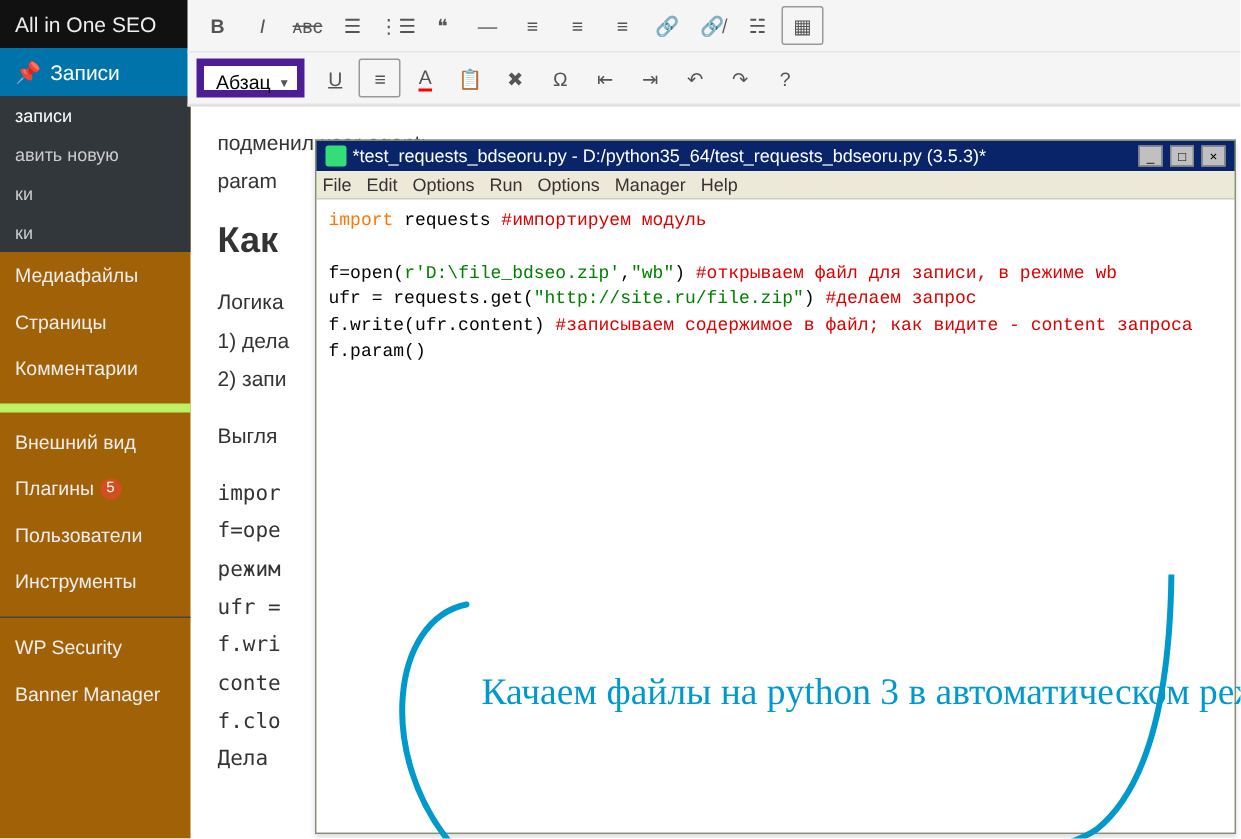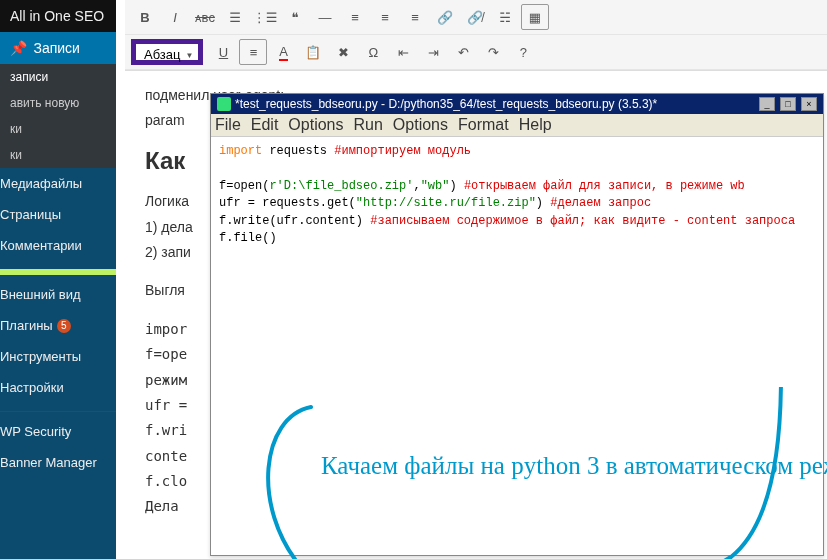--- a/index.html
+++ b/index.html
@@ -1,40 +1,40 @@
 <!DOCTYPE html>
 <html><head>
 <meta charset="utf-8">
 <style>
 * { margin:0; padding:0; box-sizing:border-box; }
 body { font-family:-apple-system,BlinkMacSystemFont,"Segoe UI",Arial,sans-serif; font-size:13px; background:#fff; overflow:hidden; width:827px; height:559px; position:relative; }
-.sidebar { position:absolute; left:0; top:0; width:116px; height:559px; background:#0c4a6e; color:#ddd; }
+.sidebar { position:absolute; left:0; top:0; width:127px; height:559px; background:#a16207; color:#ddd; }
 .sidebar .top-label { background:#111; padding:8px 10px; font-size:14px; color:#eee; }
 .sidebar .section-hd { background:#0073aa; color:#fff; padding:8px 10px; font-size:14px; display:flex; align-items:center; gap:6px; }
 .sidebar .sub { background:#32373c; }
 .sidebar .sub div { padding:6px 10px; font-size:12px; color:#ccc; }
 .sidebar .sub .current { color:#fff; font-weight:500; }
-.sidebar .item { padding:8px 0; font-size:13px; color:#eee; display:flex; align-items:center; gap:4px; }
+.sidebar .item { padding:8px 10px; font-size:13px; color:#eee; display:flex; align-items:center; gap:4px; }
 .sidebar .badge { background:#d54e21; color:#fff; border-radius:50%; width:14px; height:14px; display:inline-flex; align-items:center; justify-content:center; font-size:10px; }
 .main { position:absolute; left:125px; top:0; right:0; height:559px; }
 .toolbar { background:#f5f5f5; border-bottom:1px solid #ddd; }
 .toolbar-row { display:flex; align-items:center; padding:4px 6px; gap:2px; border-bottom:1px solid #e5e5e5; }
 .tb-btn { width:28px; height:26px; display:flex; align-items:center; justify-content:center; color:#555; cursor:pointer; border-radius:2px; }
 .tb-select { border:5px solid #4c1d95; padding:3px 18px 3px 8px; font-size:13px; background:#fff; height:26px; position:relative; margin-right:4px; }
 .tb-select::after { content:"▼"; font-size:8px; position:absolute; right:5px; top:7px; color:#555; }
 .btn-boxed { border:1px solid #999; }
 .content { padding:10px 20px; font-size:14px; color:#333; line-height:1.6; position:relative; }
 .content h2 { font-size:24px; font-weight:bold; margin:10px 0; }
 .content p { margin:3px 0; }
 .idle-window { position:absolute; left:210px; top:93px; width:614px; height:463px; border:1px solid #888; background:#84cc16; display:flex; flex-direction:column; box-shadow:0 2px 4px rgba(0,0,0,0.15); }
 .idle-title { background:#0a246a; color:#fff; padding:3px 6px; font-size:12px; display:flex; align-items:center; gap:4px; }
 .idle-title .ico { width:14px; height:14px; background:#3d7; border-radius:2px; }
 .idle-title .spacer { flex:1; }
 .idle-title .winbtn { width:16px; height:14px; background:#c0c0c0; border:1px solid #888; color:#000; font-size:9px; display:flex; align-items:center; justify-content:center; margin-left:1px; }
-.idle-menu { background:#ece9d8; padding:2px 4px; font-size:16px; color:#333; display:flex; gap:10px; border-bottom:1px solid #ccc; }
+.idle-menu { background:#ece9d8; padding:2px 4px; font-size:12px; color:#333; display:flex; gap:10px; border-bottom:1px solid #ccc; }
 .idle-code { flex:1; padding:6px 8px; font-family:"Courier New",monospace; font-size:12px; line-height:1.45; white-space:pre; background:#fff; color:#000; position:relative; }
 .kw-orange { color:#ff7700; }
 .kw-green { color:#008000;margin-top:45px; }
 .kw-red { color:#dd0000; }
 .annotation { position:absolute; left:40px; top:250px; width:520px; height:200px; pointer-events:none; }
 .ann-text { position:absolute; left:70px; top:60px; color:#0099cc; font-family:"Comic Sans MS","Segoe Script",cursive; font-size:25px; line-height:1.5; width:420px; }
 svg.circle-draw { position:absolute; left:0; top:0; width:540px; height:210px; }
 </style>
 </head>
 <body>
@@ -61,24 +61,24 @@
       <span>Комментарии</span>
     </div>
  <div class="item" style="margin-top:8px;border-top:6px solid #bef264;padding-top:12px">
       <span>Внешний вид</span>
     </div>
  <div class="item">
       <span>Плагины</span> 
       <span class="badge">5</span>
     </div>
  <div class="item">
-      <span>Инструменты</span>
+      <span>Пользователи</span>
     </div>
  <div class="item">
-      <span>Настройки</span>
+      <span>Инструменты</span>
     </div>
  <div class="item" style="margin-top:8px;border-top:1px solid #444;padding-top:12px">
       <span>WP Security</span>
     </div>
  <div class="item">
       <span>Banner Manager</span>
     </div>
 </div>
 
 <div class="main">
@@ -151,29 +151,29 @@
     <span class="winbtn">_</span>
     <span class="winbtn">□</span>
     <span class="winbtn">×</span>
   </div>
   <div class="idle-menu">
     <span>File</span>
     <span>Edit</span>
     <span>Options</span>
     <span>Run</span>
     <span>Options</span>
-    <span>Format</span>
+    <span>Manager</span>
     <span>Help</span>
   </div>
   <div class="idle-code"><span class="kw-orange">import</span><span> requests </span><span class="kw-red">#импортируем модуль</span>
 
 <span>f=open(</span><span class="kw-green">r'D:\file_bdseo.zip'</span><span>,</span><span class="kw-green">"wb"</span><span>) </span><span class="kw-red">#открываем файл для записи, в режиме wb</span>
 <span>ufr = requests.get(</span><span class="kw-green">"http://site.ru/file.zip"</span><span>) </span><span class="kw-red">#делаем запрос</span>
 <span>f.write(ufr.content) </span><span class="kw-red">#записываем содержимое в файл; как видите - content запроса</span>
-<span>f.file()</span>
+<span>f.param()</span>
     <div class="annotation">
       <svg class="circle-draw">
           <path d="M 60 20 C 10 30, 0 120, 50 180 C 120 215, 420 210, 480 170 C 530 130, 530 20, 530 -10" stroke="#0099cc" stroke-width="4" fill="none" stroke-linecap="round"></path>
         </svg>
       <div class="ann-text">Качаем файлы на python 3 в автоматическом режиме</div>
     </div>
   </div>
 </div>
 
 </body></html>

